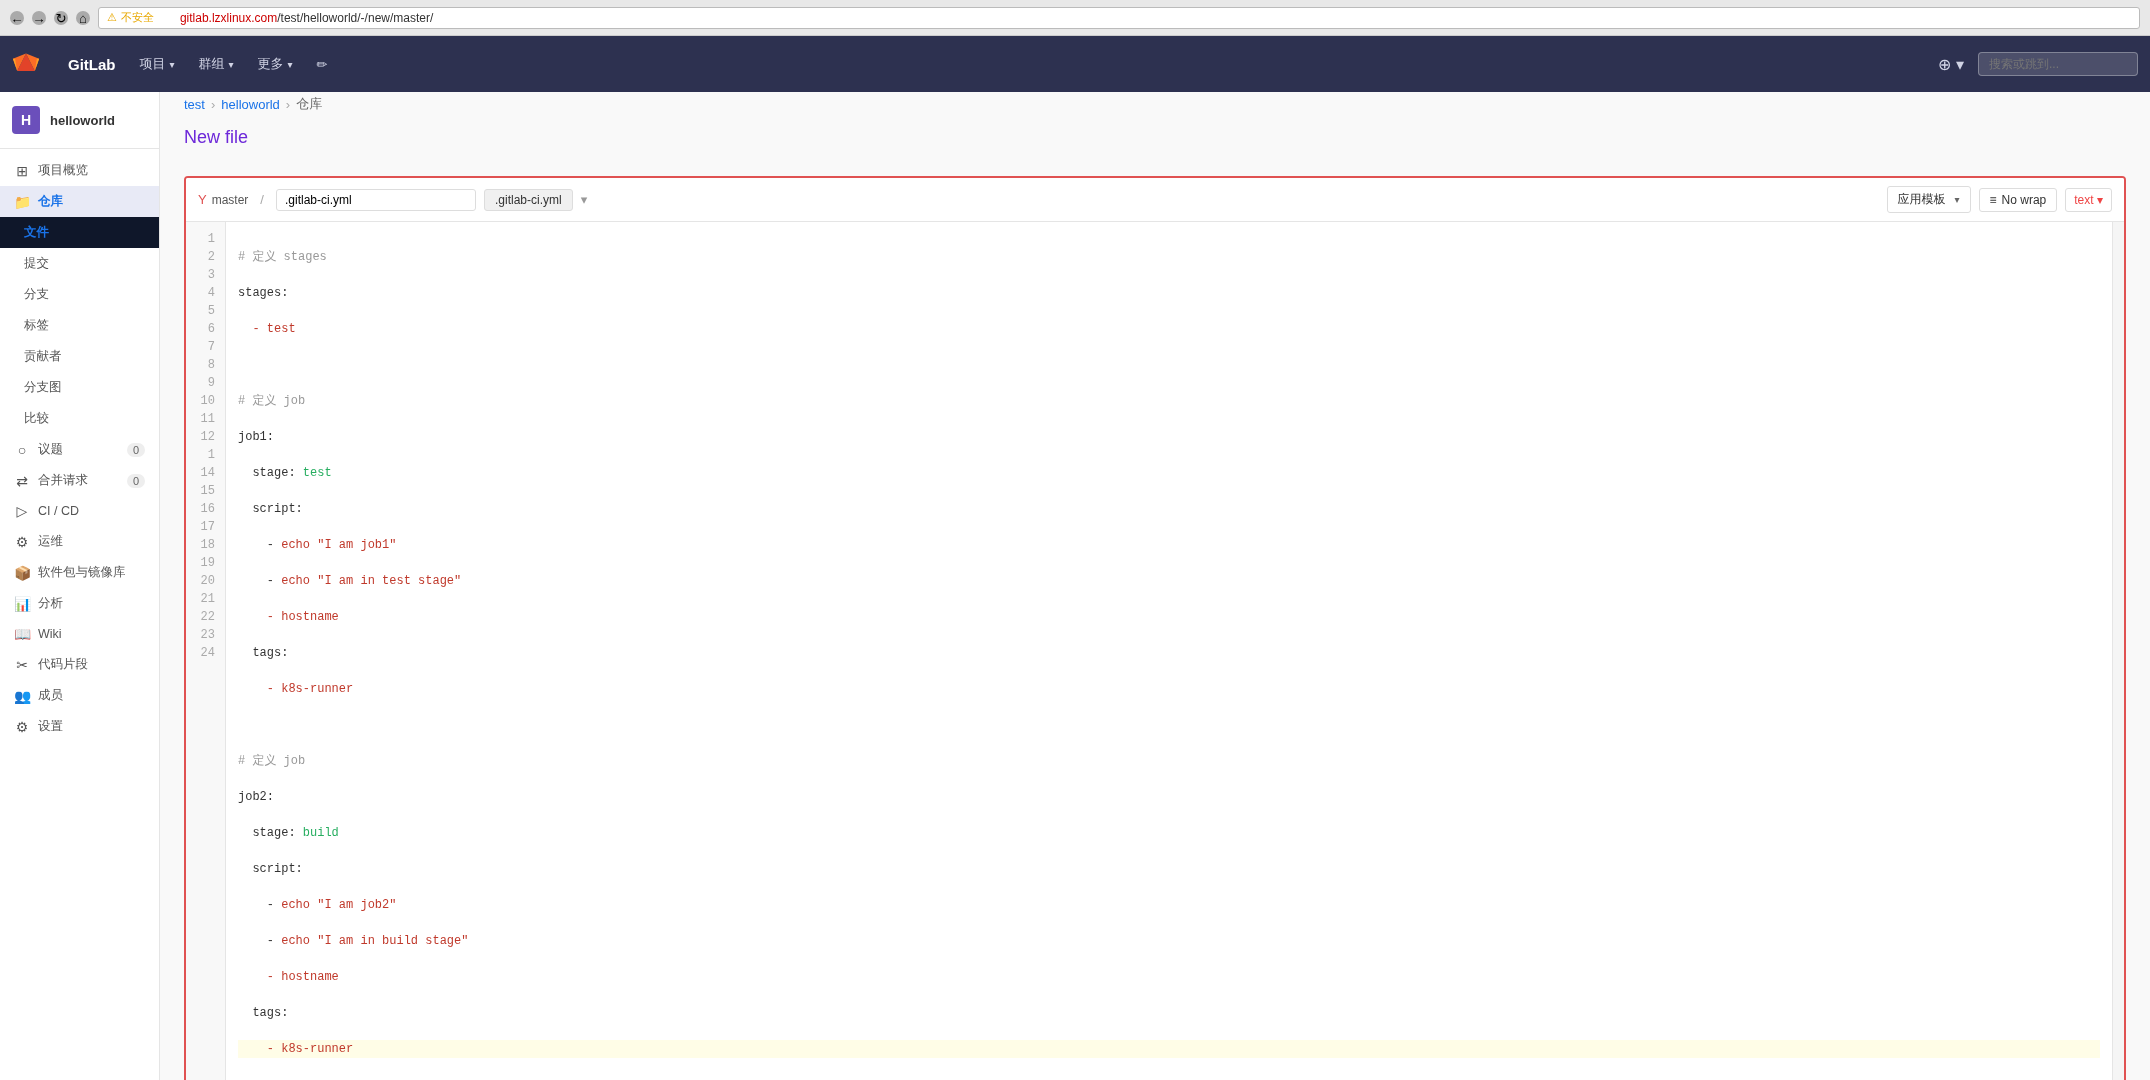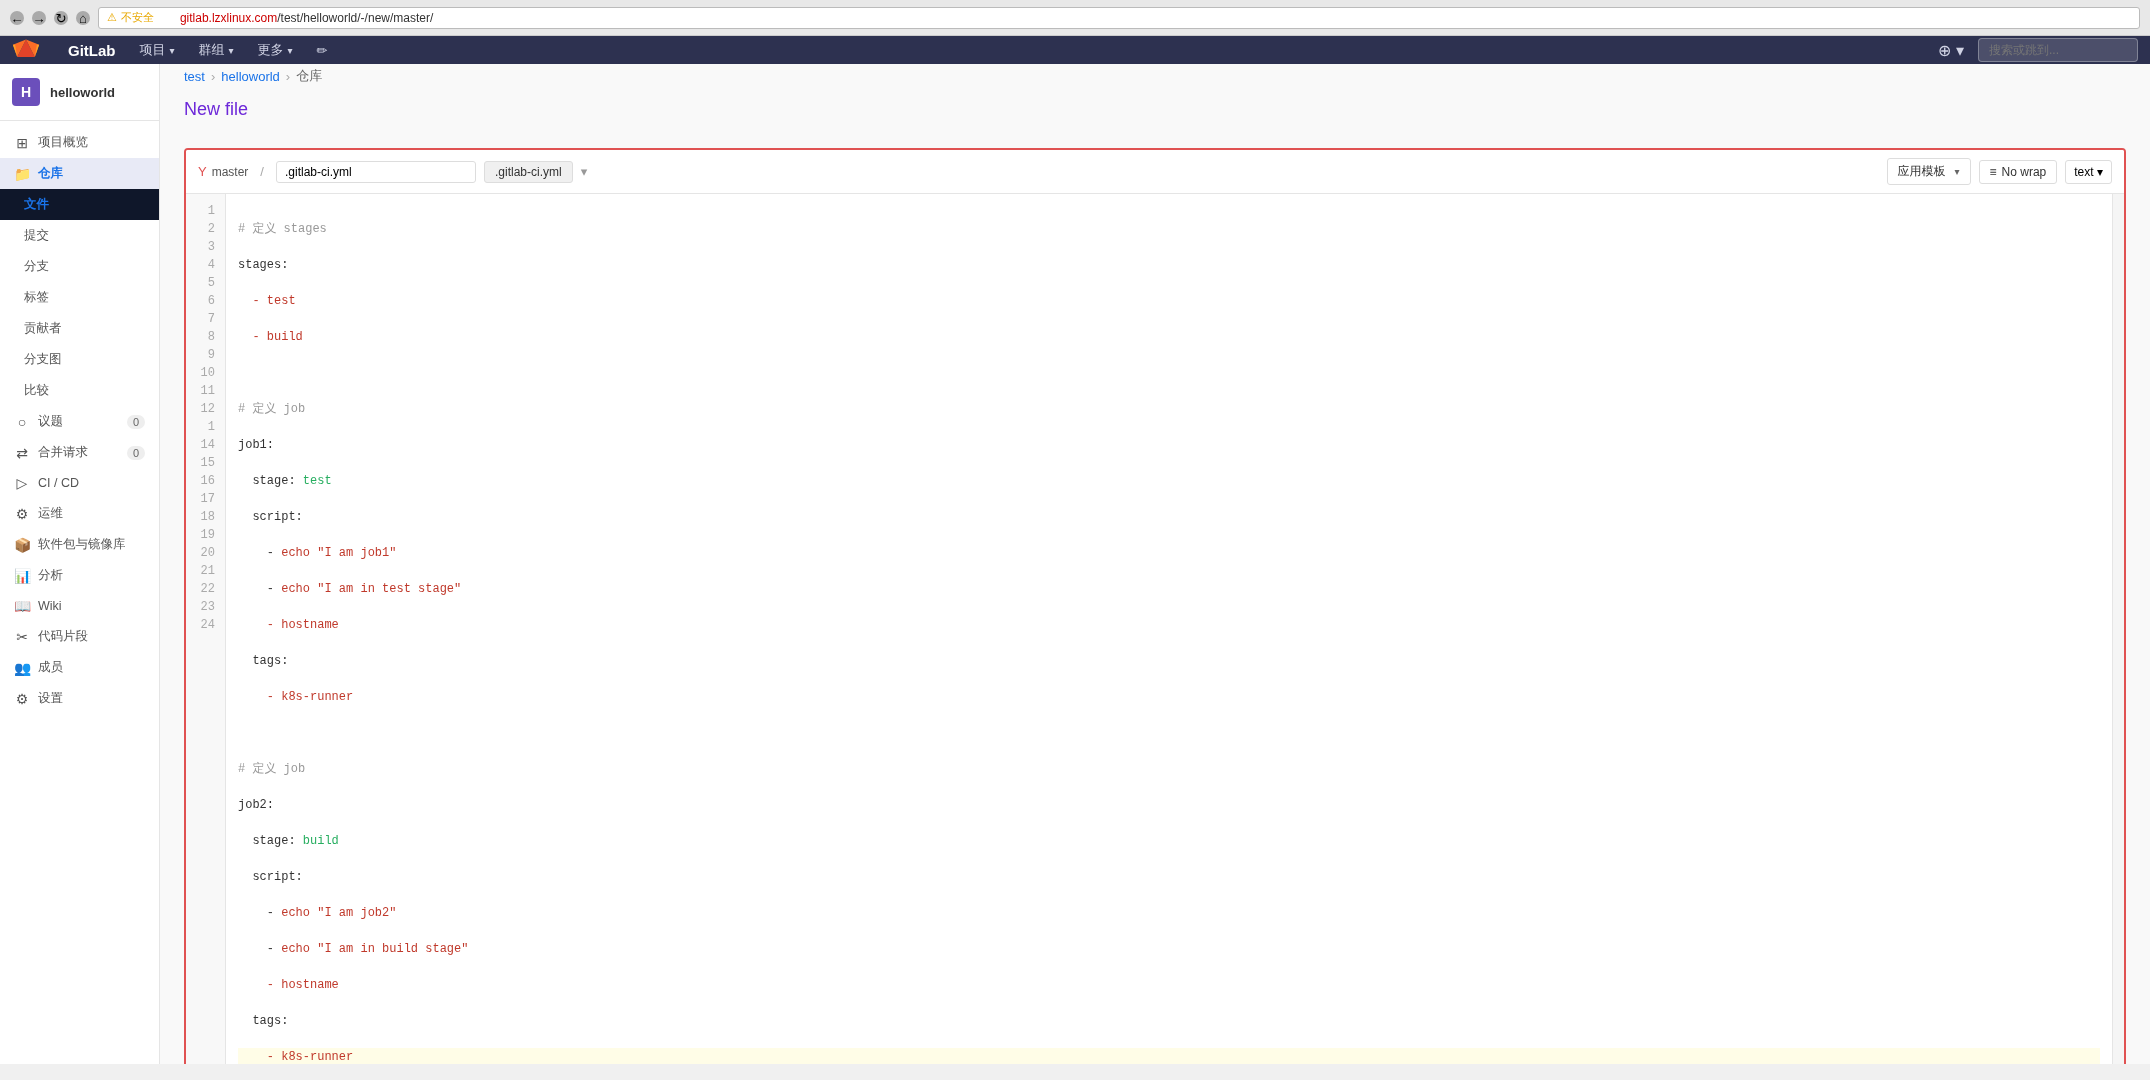--- a/index.html
+++ b/index.html
@@ -32,21 +32,21 @@
       background: #fff;
       display: flex;
       align-items: center;
     }
     .address-warning { color: #e8a800; margin-right: 4px; font-size: 11px; }
     .address-highlight { color: #c00; }
     .address-normal { color: #333; }
 
     
     .top-nav {
-      height: 28px;
+      height: 56px;
       background: #2d3150;
       display: flex;
       align-items: center;
       padding: 0 12px;
       gap: 0;
     }
     .gitlab-logo {
       display: flex;
       align-items: center;
       margin-right: 16px;
@@ -241,21 +241,21 @@
       cursor: pointer;
       font-size: 12px;
       color: #333;
     }
     .text-select {
       border: 1px solid #ddd;
       border-radius: 3px;
       padding: 4px 8px;
       background: #fff;
       font-size: 12px;
-      color: #000000;
+      color: #ef4444;
       cursor: pointer;
     }
 
     
     .code-editor {
       display: flex;
       font-family: 'Courier New', Courier, monospace;
       font-size: 12px;
       line-height: 18px;
       min-height: 340px;
@@ -487,21 +487,20 @@
             <div>20</div>
           <div>21</div>
             <div>22</div>
             <div>23</div>
             <div>24</div>
         </div>
         <div class="code-content">
 <div class="code-line"><span class="c-comment"># 定义 stages</span></div>
 <div class="code-line"><span class="c-key">stages:</span></div>
 <div class="code-line"><span class="c-value">  - test</span></div>
-<div class="code-line"><span class="c-value">  - build</span></div>
 <div class="code-line"> </div>
 <div class="code-line"><span class="c-comment"># 定义 job</span></div>
 <div class="code-line"><span class="c-key">job1:</span></div>
 <div class="code-line"><span class="c-key">  stage: </span><span class="c-stage">test</span></div>
 <div class="code-line"><span class="c-key">  script:</span></div>
 <div class="code-line"><span class="c-key">    - </span><span class="c-string">echo "I am job1"</span></div>
 <div class="code-line"><span class="c-key">    - </span><span class="c-string">echo "I am in test stage"</span></div>
 <div class="code-line"><span class="c-value">    - hostname</span></div>
 <div class="code-line"><span class="c-key">  tags:</span></div>
 <div class="code-line"><span class="c-value">    - k8s-runner</span></div>

